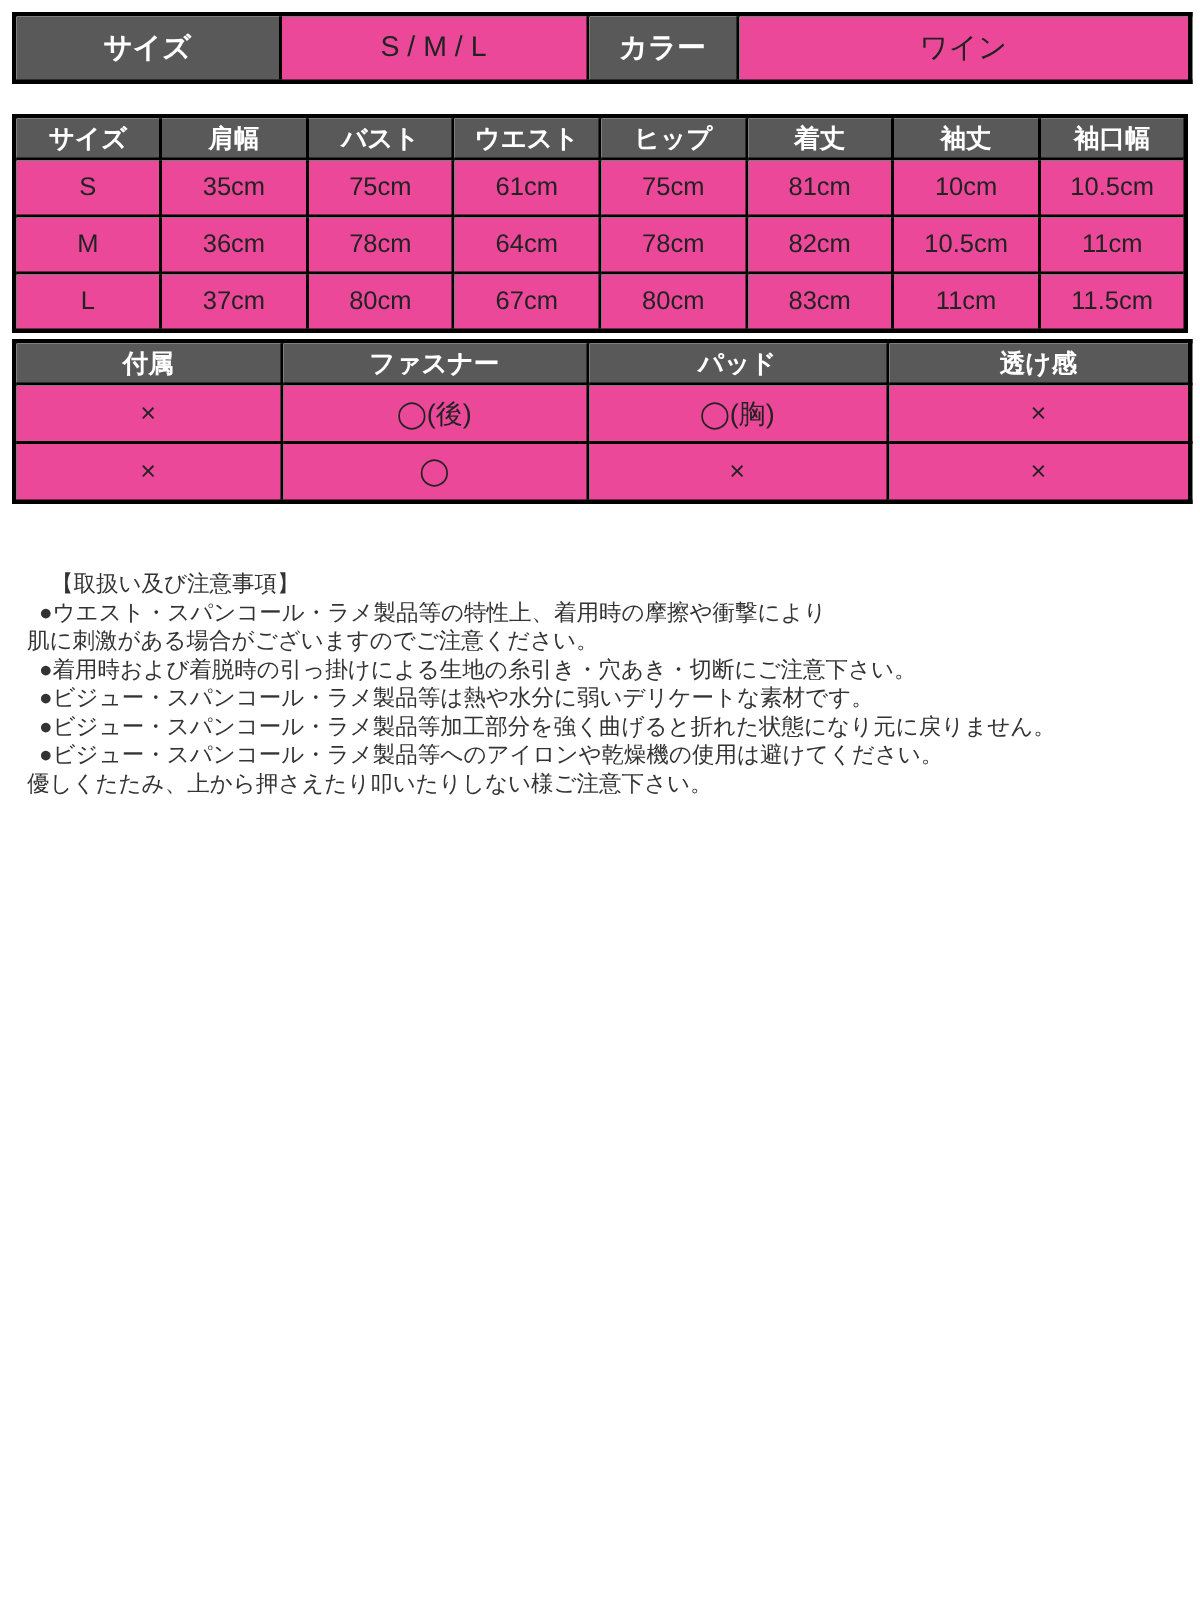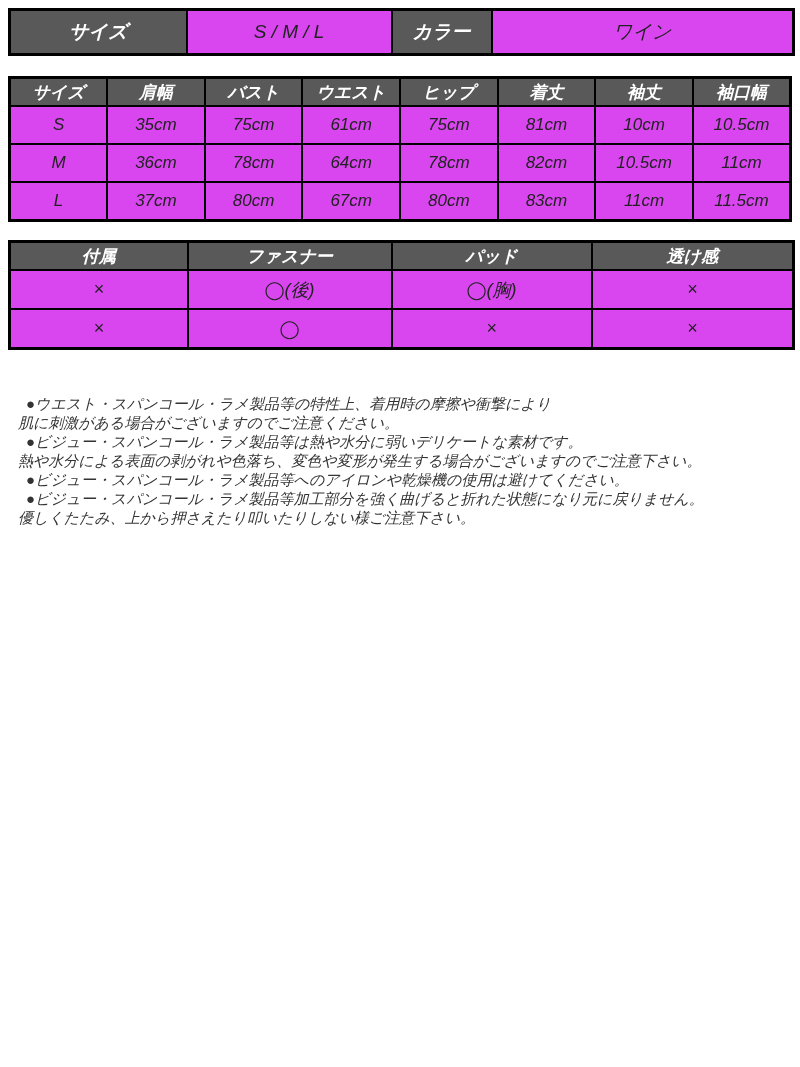--- a/index.html
+++ b/index.html
@@ -10,21 +10,20 @@
   body {
     width: 800px;
     height: 1067px;
     font-family: "Liberation Sans", "DejaVu Sans", sans-serif;
     color: #222222;
   }
   .page {
     padding: 8px;
     box-sizing: border-box;
     width: 788px;
-    font-style: italic;
   }
   table {
     border-collapse: collapse;
     width: 784px;
     table-layout: fixed;
     border: 3px solid #000000;
   }
   th, td {
     border: 2px solid #000000;
     text-align: center;
@@ -32,32 +31,32 @@
     padding: 0;
     overflow: hidden;
     white-space: nowrap;
   }
   th.hdr {
     background: #595959;
     color: #ffffff;
     font-weight: bold;
   }
   td.val {
-    background: #d946ef;
+    background: #ec4899;
     color: #222222;
     font-weight: normal;
   }
   
   .t1 th, .t1 td { height: 42px; font-size: 19px; }
   
   .t2 { margin-top: 20px; }
   .t2 th { height: 26px; font-size: 17px; }
   .t2 td { height: 36px; font-size: 17px; }
   
-  .t3 { margin-top: 18px; }
+  .t3 { margin-top: 4px; }
   .t3 th { height: 26px; font-size: 17px; }
   .t3 td { height: 37px; font-size: 18px; }
   
   .notes {
     margin-top: 44px;
     font-size: 15px;
     line-height: 19px;
     color: #333333;
   }
   .notes .line-title   { padding-left: 26px; }
@@ -154,22 +153,23 @@
     <tr>
       <td class="val">×</td>
       <td class="val">◯</td>
       <td class="val">×</td>
       <td class="val">×</td>
     </tr>
   </tbody>
     </table>
 
   <div class="notes">
+    <div class="line-title">【取扱い及び注意事項】</div>
     <div class="line-bullet">●ウエスト・スパンコール・ラメ製品等の特性上、着用時の摩擦や衝撃により</div>
     <div class="line-cont">肌に刺激がある場合がございますのでご注意ください。</div>
+    <div class="line-bullet">●着用時および着脱時の引っ掛けによる生地の糸引き・穴あき・切断にご注意下さい。</div>
     <div class="line-bullet">●ビジュー・スパンコール・ラメ製品等は熱や水分に弱いデリケートな素材です。</div>
-    <div class="line-cont">熱や水分による表面の剥がれや色落ち、変色や変形が発生する場合がございますのでご注意下さい。</div>
+    <div class="line-bullet">●ビジュー・スパンコール・ラメ製品等加工部分を強く曲げると折れた状態になり元に戻りません。</div>
     <div class="line-bullet">●ビジュー・スパンコール・ラメ製品等へのアイロンや乾燥機の使用は避けてください。</div>
-    <div class="line-bullet">●ビジュー・スパンコール・ラメ製品等加工部分を強く曲げると折れた状態になり元に戻りません。</div>
     <div class="line-cont">優しくたたみ、上から押さえたり叩いたりしない様ご注意下さい。</div>
   </div>
 
 </div>
 
 </body></html>

